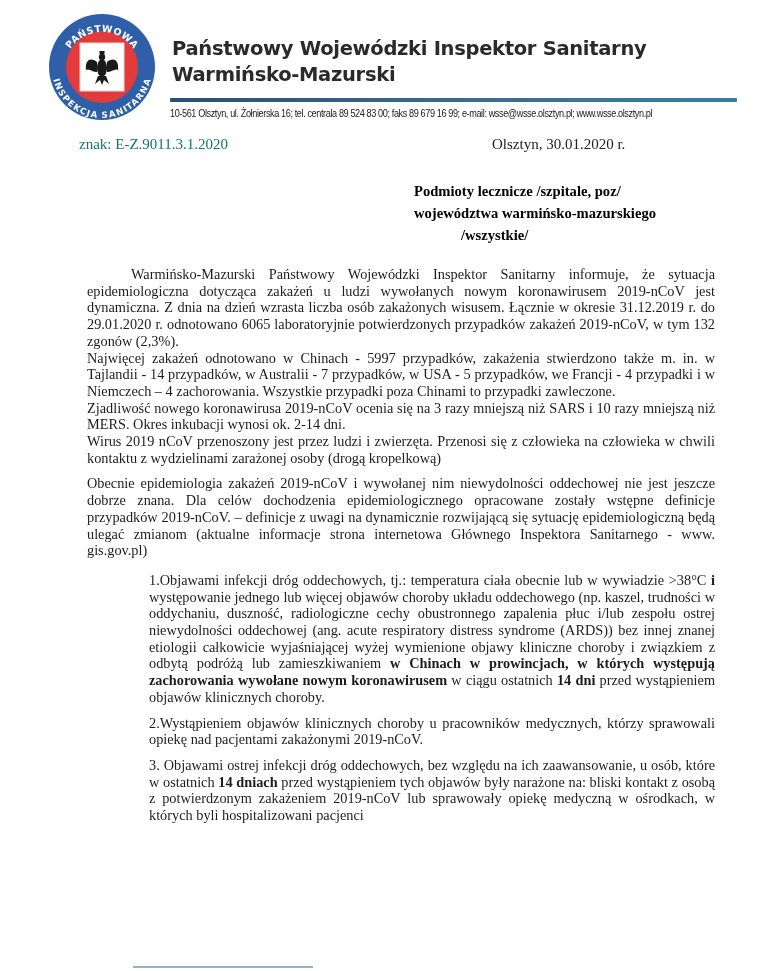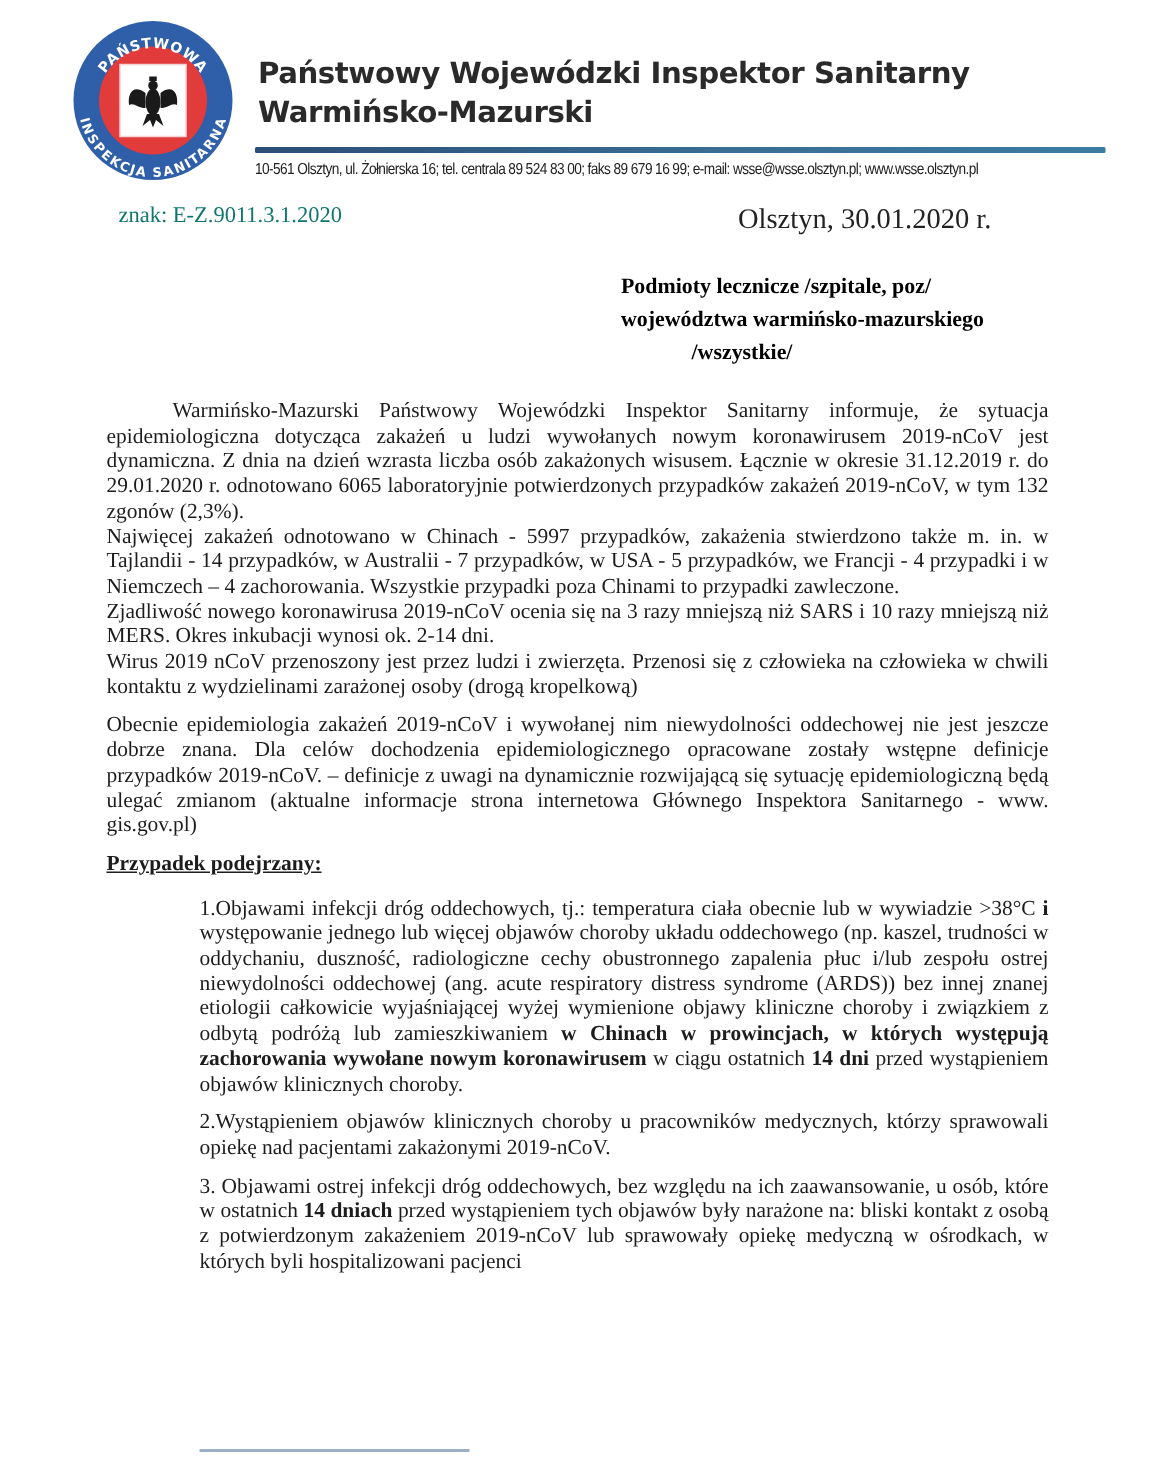--- a/index.html
+++ b/index.html
@@ -5,26 +5,26 @@
   html, body { margin: 0; padding: 0; background: #ffffff; }
   body { width: 768px; height: 971px; overflow: hidden; position: relative; color: #1a1a1a; }
 
   
   .logo { position: absolute; left: 47px; top: 12px; width: 110px; height: 110px; }
   .org-title { position: absolute; left: 172px; top: 36px; font-family: "DejaVu Sans", sans-serif; font-size: 19.5px; line-height: 26px; color: #2a2a2a; letter-spacing: -0.3px; font-weight: 600; }
   .rule { position: absolute; left: 170px; top: 98px; width: 567px; height: 4px; background: linear-gradient(90deg, #2a4e78 0%, #3a6d93 55%, #3b7ca3 100%); border-radius: 1px; }
   .contact { position: absolute; left: 170px; top: 107px; font-family: "Liberation Sans", sans-serif; font-size: 10.6px; color: #222; letter-spacing: -0.45px; transform: scaleX(0.86); transform-origin: left top; white-space: nowrap; }
 
   .ref { position: absolute; left: 79px; top: 136px; font-family: "Liberation Serif", serif; font-size: 15px; color: #0f766e; }
-  .place-date { position: absolute; left: 492px; top: 136px; font-family: "Liberation Serif", serif; font-size: 19px; color: #222; }
+  .place-date { position: absolute; left: 492px; top: 136px; font-family: "Liberation Serif", serif; font-size: 15px; color: #222; }
 
   .addressee { position: absolute; left: 414px; top: 180px; font-family: "Liberation Serif", serif; font-weight: bold; font-size: 14.6px; line-height: 22px; color: #000000; }
   .addressee div:nth-child(3) { padding-left: 47px; }
 
-  .body { position: absolute; left: 71px; top: 266px; width: 628px; font-family: "Liberation Serif", serif; font-size: 14.3px; line-height: 16.7px; color: #1c1c1c; text-align: justify; }
+  .body { position: absolute; left: 87px; top: 266px; width: 628px; font-family: "Liberation Serif", serif; font-size: 14.3px; line-height: 16.7px; color: #1c1c1c; text-align: justify; }
   .body p { margin: 0; }
   .indent { text-indent: 44px; }
   .gap { margin-top: 9px !important; }
   .heading { font-weight: bold; text-decoration: underline; margin-top: 9px !important; margin-bottom: 6px !important; }
   .list { margin-left: 62px; }
   .list p { margin-top: 9px; }
   .list p:first-child { margin-top: 13px; }
   b { font-weight: bold; }
 
   .footer-line { position: absolute; left: 133px; top: 966px; width: 180px; height: 2px; background: #5b7c99; opacity: 0.6; }
@@ -71,21 +71,20 @@
   <div>województwa warmińsko-mazurskiego</div>
   <div>/wszystkie/</div>
 </div>
 
 <div class="body">
   <p class="indent">Warmińsko-Mazurski Państwowy Wojewódzki Inspektor Sanitarny informuje, że sytuacja epidemiologiczna dotycząca zakażeń u ludzi wywołanych nowym koronawirusem 2019-nCoV jest dynamiczna. Z dnia na dzień wzrasta liczba osób zakażonych wisusem. Łącznie w okresie 31.12.2019 r. do 29.01.2020 r. odnotowano 6065 laboratoryjnie potwierdzonych przypadków zakażeń 2019-nCoV, w tym 132 zgonów (2,3%).</p>
   <p>Najwięcej zakażeń odnotowano w Chinach - 5997 przypadków, zakażenia stwierdzono także m. in. w Tajlandii - 14 przypadków, w Australii - 7 przypadków, w USA - 5 przypadków, we Francji - 4 przypadki i w Niemczech – 4 zachorowania. Wszystkie przypadki poza Chinami to przypadki zawleczone.</p>
   <p>Zjadliwość nowego koronawirusa 2019-nCoV ocenia się na 3 razy mniejszą niż SARS i 10 razy mniejszą niż MERS. Okres inkubacji wynosi ok. 2-14 dni.</p>
   <p>Wirus 2019 nCoV przenoszony jest przez ludzi i zwierzęta. Przenosi się z człowieka na człowieka w chwili kontaktu z wydzielinami zarażonej osoby (drogą kropelkową)</p>
   <p class="gap">Obecnie epidemiologia zakażeń 2019-nCoV i wywołanej nim niewydolności oddechowej nie jest jeszcze dobrze znana. Dla celów dochodzenia epidemiologicznego opracowane zostały wstępne definicje przypadków 2019-nCoV. – definicje z uwagi na dynamicznie rozwijającą się sytuację epidemiologiczną będą ulegać zmianom (aktualne informacje strona internetowa Głównego Inspektora Sanitarnego - www. gis.gov.pl)</p>
-  <p class="heading">Przypadek podejrzany:</p>
 
   <div class="list">
     <p><span>1.Objawami infekcji dróg oddechowych, tj.: temperatura ciała obecnie lub w wywiadzie &gt;38°C </span><b>i</b><span> występowanie jednego lub więcej objawów choroby układu oddechowego (np. kaszel, trudności w oddychaniu, duszność, radiologiczne cechy obustronnego zapalenia płuc i/lub zespołu ostrej niewydolności oddechowej (ang. acute respiratory distress syndrome (ARDS)) bez innej znanej etiologii całkowicie wyjaśniającej wyżej wymienione objawy kliniczne choroby i związkiem z odbytą podróżą lub zamieszkiwaniem </span><b>w Chinach w prowincjach, w których występują zachorowania wywołane nowym koronawirusem</b><span> w ciągu ostatnich </span><b>14 dni</b><span> przed wystąpieniem objawów klinicznych choroby.</span></p>
     <p>2.Wystąpieniem objawów klinicznych choroby u pracowników medycznych, którzy sprawowali opiekę nad pacjentami zakażonymi 2019-nCoV.</p>
     <p><span>3. Objawami ostrej infekcji dróg oddechowych, bez względu na ich zaawansowanie, u osób, które w ostatnich </span><b>14 dniach</b><span> przed wystąpieniem tych objawów były narażone na: bliski kontakt z osobą z potwierdzonym zakażeniem 2019-nCoV lub sprawowały opiekę medyczną w ośrodkach, w których byli hospitalizowani pacjenci</span></p>
   </div>
 </div>
 
 <div class="footer-line"></div>
 

